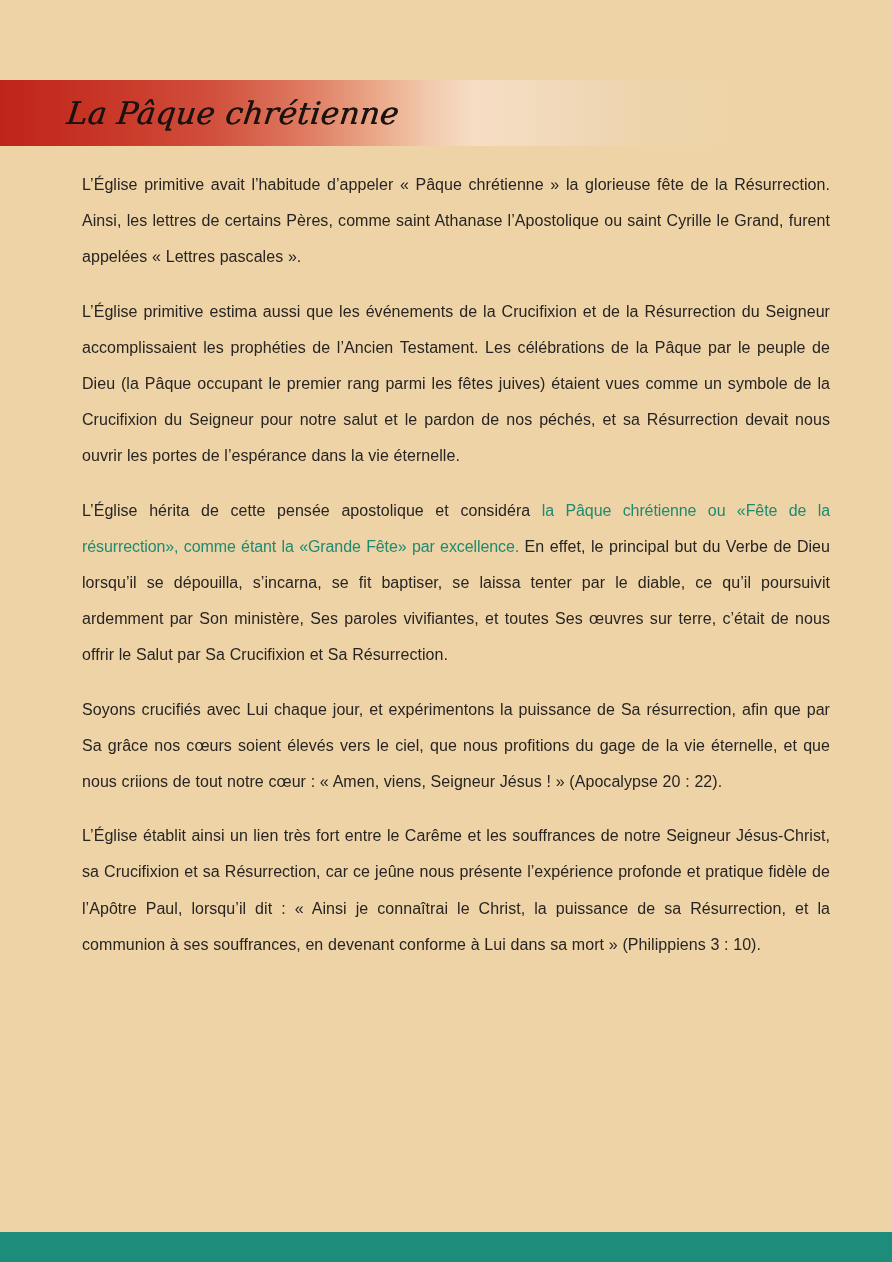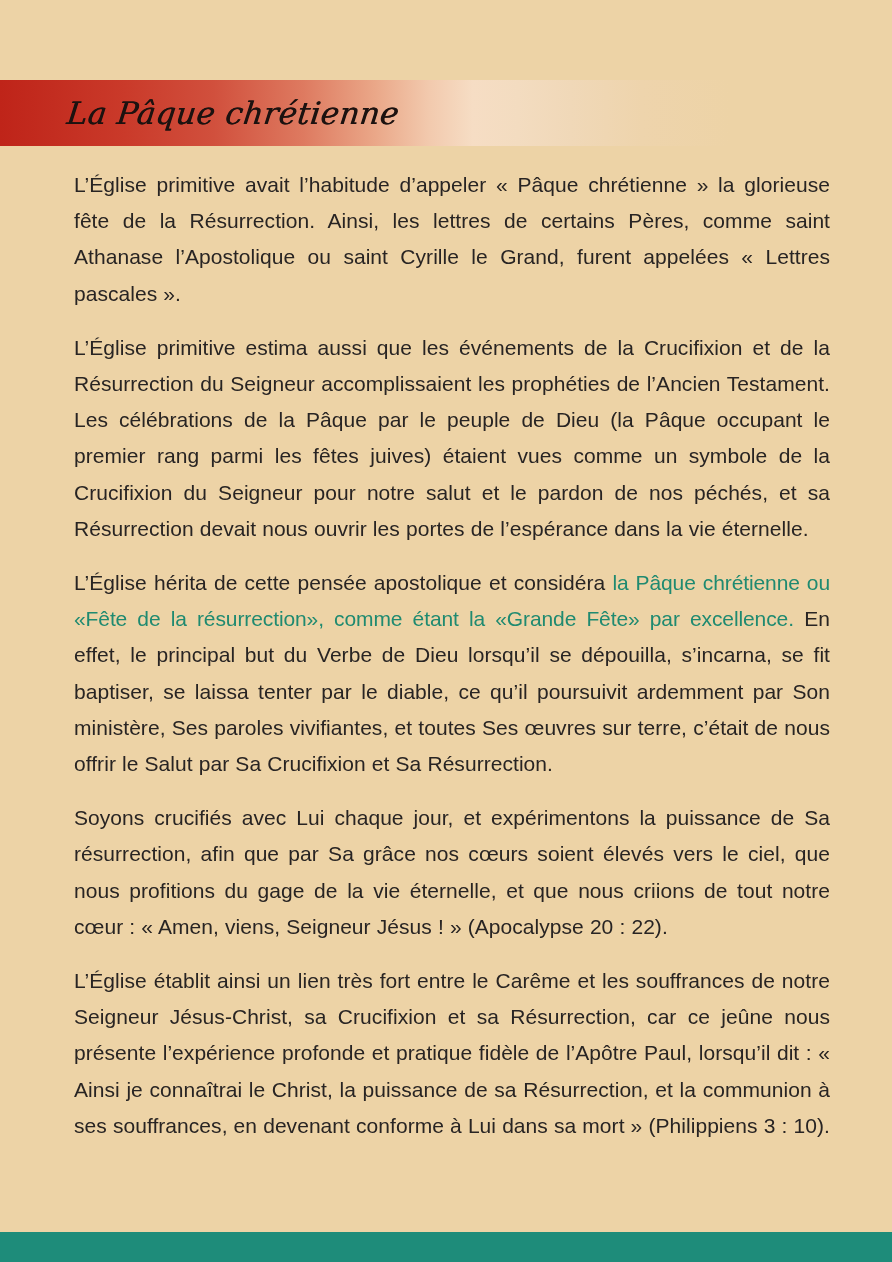--- a/index.html
+++ b/index.html
@@ -65,22 +65,22 @@
 
   
   .content {
     position: absolute;
     left: 66px;
     top: 167px;
     width: 764px;
   }
 
   .para {
-    margin: 0 0 18px 8px;
-    font-size: 21px;
+    margin: 0 0 18px 16px;
+    font-size: 16px;
     line-height: 36.2px;
     color: #282423;
     text-align: justify;
     text-justify: inter-word;
     font-weight: 400;
     letter-spacing: 0.05px;
     word-spacing: 0.2px;
   }
 
   .para:last-child {

